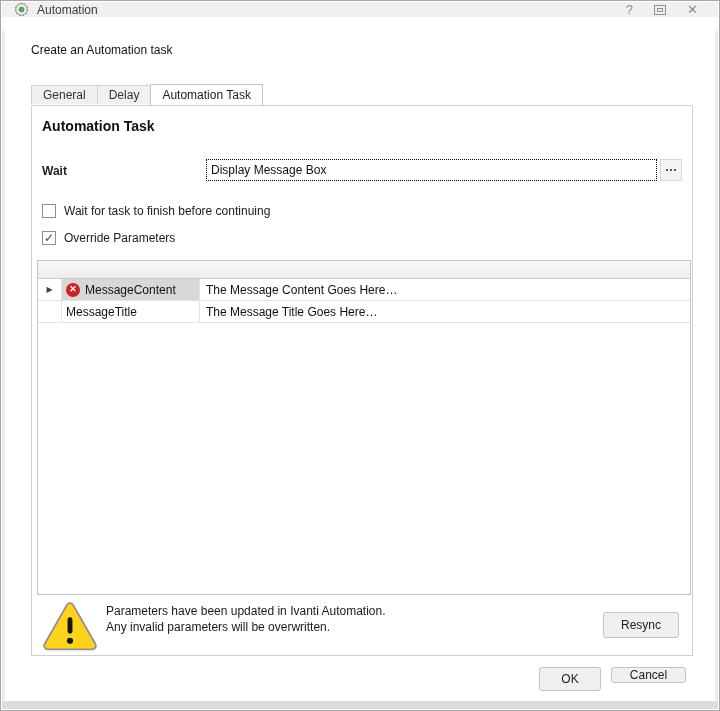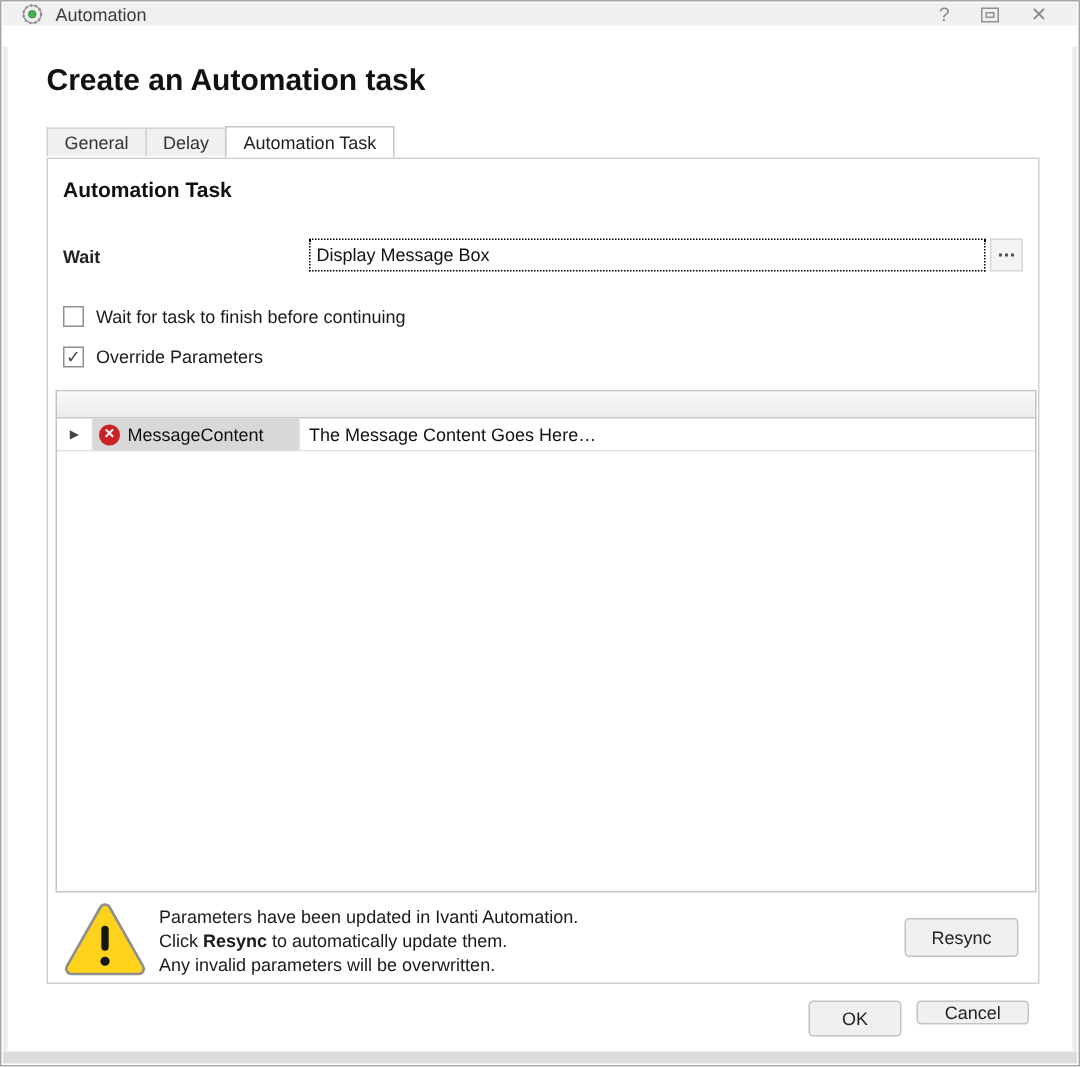--- a/index.html
+++ b/index.html
@@ -17,21 +17,21 @@
 
   
   .titlebar { position:absolute; top:1px; left:1px; right:1px; height:15px;
     background:#f0f0f0; display:flex; align-items:center; padding:0 12px; }
   .title-text { font-size:12px; color:#3c3c3c; margin-left:8px; }
   .win-controls { margin-left:auto; display:flex; align-items:center; gap:21px; padding-right:8px; color:#8a8a8a; }
   .ctrl { font-size:13px; line-height:1; color:#8a8a8a; cursor:default; }
   .restore-box { width:12px; height:10px; border:1px solid #8f8f8f; display:inline-block; position:relative; background:#f0f0f0; }
   .restore-box::after { content:""; position:absolute; inset:2px; border:1px solid #8f8f8f; }
 
-  .page-title { position:absolute; left:30px; top:42px; font-size:20px; font-weight:bold; color:#111; }
+  .page-title { position:absolute; left:30px; top:42px; font-size:12px; font-weight:normal; color:#111; }
 
   
   .tabs { position:absolute; left:30px; top:83px; display:flex; align-items:flex-end; z-index:3; }
   .tab { height:19px; padding:0 11px; font-size:12px; color:#333; background:#f0f0f0;
     border:1px solid #d2d2d2; border-bottom:none; display:flex; align-items:center; margin-right:-1px; }
   .tab.active { height:21px; background:#fff; border-color:#c6c6c6; position:relative; z-index:4; margin-bottom:-1px; color:#222; }
 
   
   .panel { position:absolute; left:30px; top:104px; width:662px; height:551px;
     background:#fff; border:1px solid #d0d0d0; }
@@ -139,32 +139,38 @@
         <div class="th-marker"></div>
       </div>
       <div class="tr">
         <div class="td-marker">▶</div>
         <div class="td-name selected">
           <span class="err-icon">✕</span>
           <span>MessageContent</span>
         </div>
         <div class="td-value">The Message Content Goes Here…</div>
       </div>
+      <div class="tr">
+        <div class="td-marker"></div>
+        <div class="td-name">
+          <span>MessageTitle</span>
+        </div>
+        <div class="td-value">The Message Title Goes Here…</div>
+      </div>
     </div>
 
     <div class="warn-icon">
       <svg width="56" height="51" viewBox="0 0 64 58">
         <path d="M28.6 5.2 a4 4 0 0 1 6.8 0 L61 50.2 a4 4 0 0 1 -3.4 6 H6.4 a4 4 0 0 1 -3.4 -6 Z" fill="#ffd21c" stroke="#8f8f8f" stroke-width="2"></path>
         <rect x="29.2" y="19.5" width="5.6" height="19" rx="2.8" fill="#161616"></rect>
         <circle cx="32" cy="46.5" r="3.5" fill="#161616"></circle>
       </svg>
     </div>
     <div class="warn-text">
       <div>Parameters have been updated in Ivanti Automation.</div>
-      <div><span>Click </span><b>Resync</b><span> to automatically update them.</span></div>
       <div>Any invalid parameters will be overwritten.</div>
     </div>
     <div class="btn resync-btn">Resync</div>
   </div>
 
   <div class="btn ok-btn">OK</div>
   <div class="btn cancel-btn">Cancel</div>
 
 </div>
 

